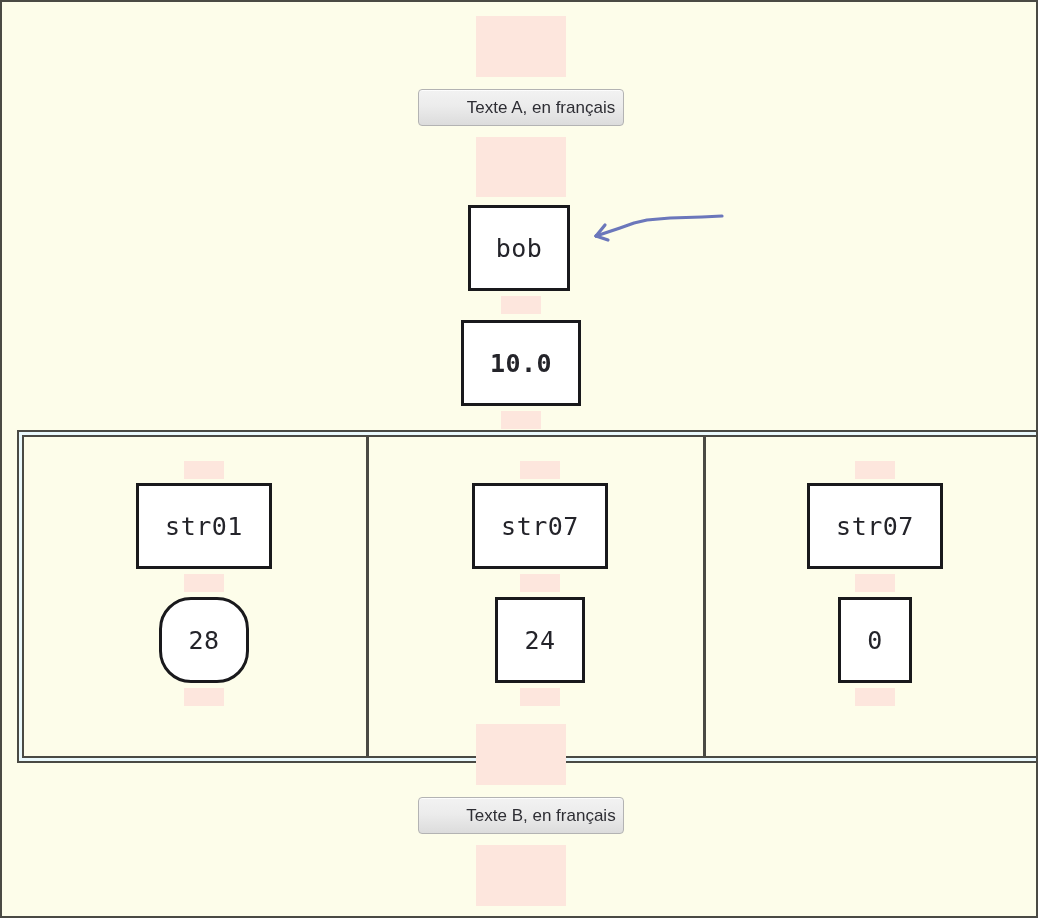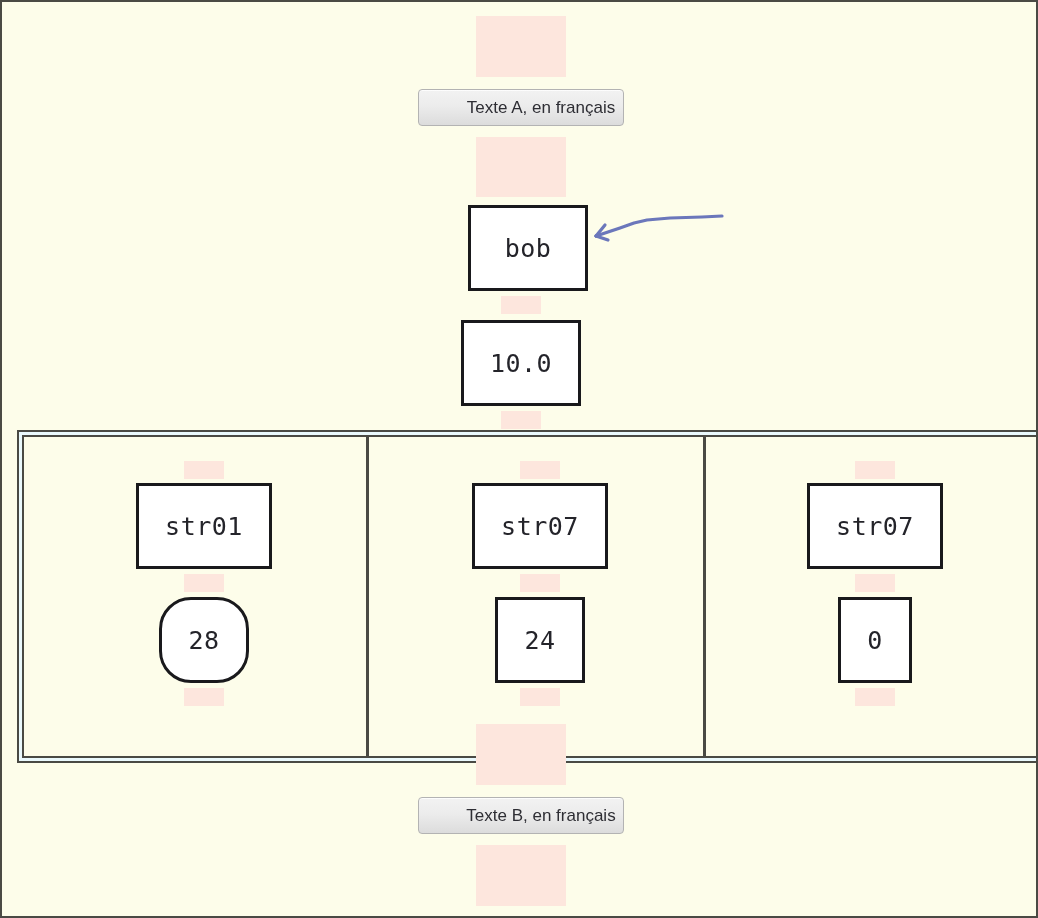--- a/index.html
+++ b/index.html
@@ -95,27 +95,27 @@
 <div id="page">
 
   <div class="abs pink" style="left:474px; top:14px; width:90px; height:61px;"></div>
 
   <div class="abs btn" style="left:416px; top:87px; width:206px; height:37px;">
     <span>Texte A, en français</span>
   </div>
 
   <div class="abs pink" style="left:474px; top:135px; width:90px; height:60px;"></div>
 
-  <div class="abs vbox" style="left:466px; top:203px; width:120px; height:86px;">
+  <div class="abs vbox" style="left:466px; top:203px; width:102px; height:86px;">
     <span>bob</span>
   </div>
 
   <div class="abs pink" style="left:499px; top:294px; width:40px; height:18px;"></div>
 
-  <div class="abs vbox" style="left:459px; top:318px; width:120px; height:86px;">
+  <div class="abs vbox" style="left:459px; top:318px; width:120px; height:86px;font-weight:bold;">
     <span>10.0</span>
   </div>
 
   <div class="abs pink" style="left:499px; top:409px; width:40px; height:18px;"></div>
 
   <div class="abs panel-outer" style="left:3px; top:428px; width:1030px; height:333px;margin-left:12px;">
     <div class="panel-inner">
 
       <div class="col-divider" style="left:342px;"></div>
       <div class="col-divider" style="left:679px;"></div>

